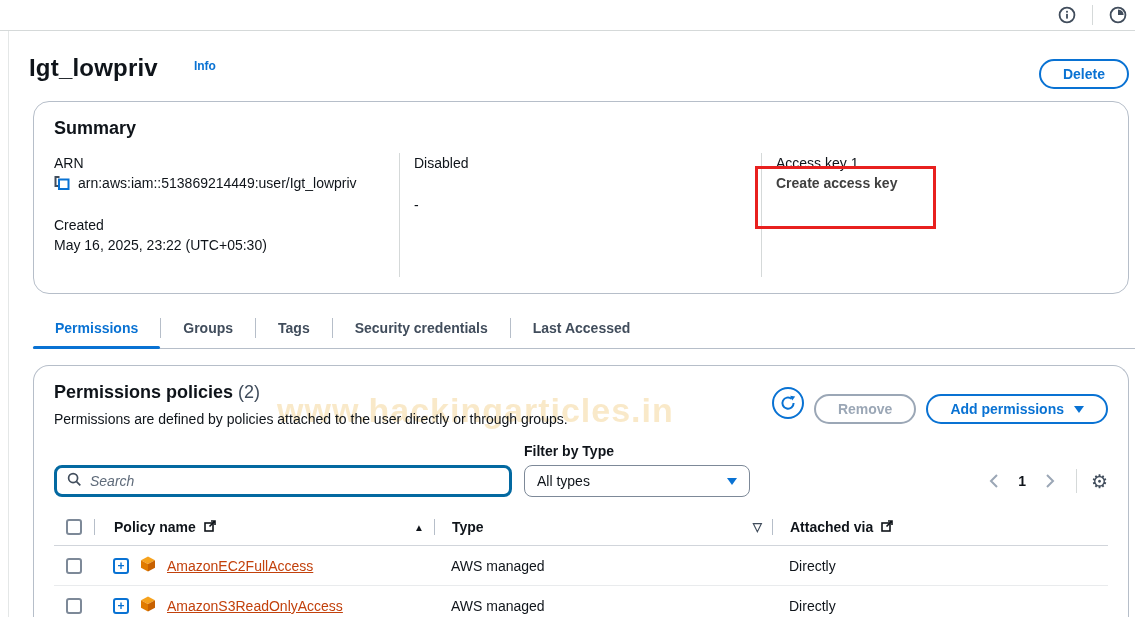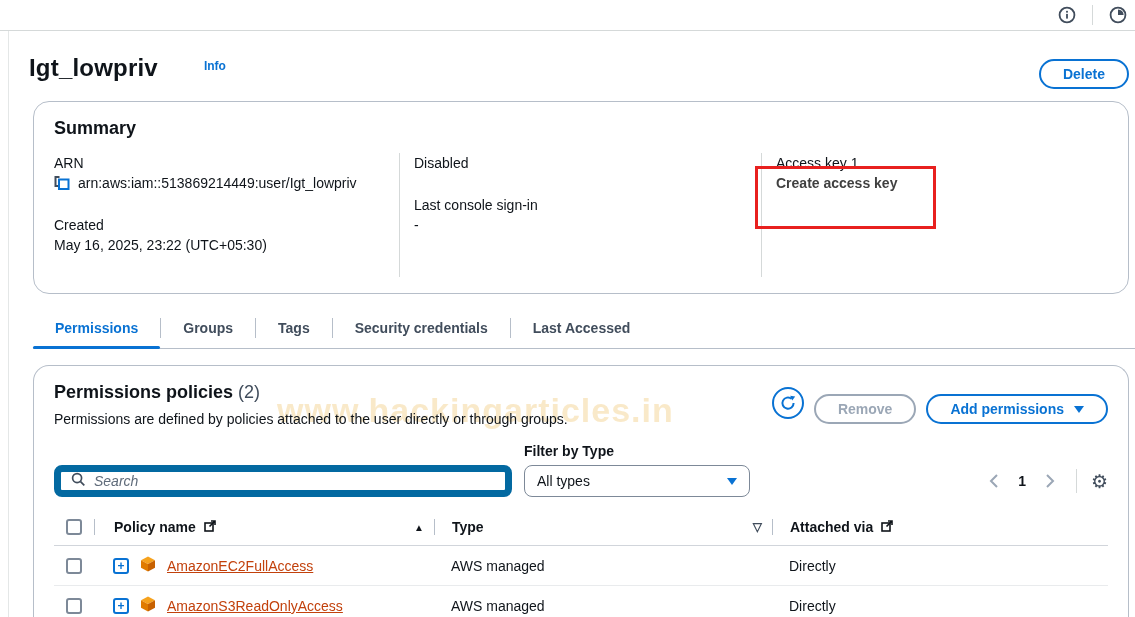--- a/index.html
+++ b/index.html
@@ -12,21 +12,21 @@
   .topbar .icon-btn { width:22px; height:22px; display:flex; align-items:center; justify-content:center; cursor:pointer; }
   .topbar-divider { width:1px; height:20px; background:#d5d9d9; }
 
   
   .content { margin-left:8px; border-left:1px solid #e4e7e7; height:586px; position:relative; }
 
   
   .page-header { display:flex; justify-content:space-between; align-items:center;
                  padding:16px 6px 12px 20px; }
   .page-title { font-size:24px; font-weight:700; letter-spacing:.2px; }
-  .info-link { color:#0972d3; font-size:12px; font-weight:700; margin-left:10px;
+  .info-link { color:#0972d3; font-size:12px; font-weight:700; 
                vertical-align:6px; cursor:pointer;padding-left:36px; }
   .btn { display:inline-flex; align-items:center; gap:10px; background:#fff; border-radius:20px;
          border:2px solid #0972d3; color:#0972d3; font-family:"Liberation Sans",sans-serif;
          font-size:14px; font-weight:700; padding:5px 22px; cursor:pointer; white-space:nowrap;margin-top:12px; }
   .btn.disabled { border-color:#9ba7b6; color:#9ba7b6; }
 
   
   .card { border:1px solid #b6bec9; border-radius:16px; background:#fff;
           margin:0 6px 0 24px; padding:16px 20px; }
   .card h2 { font-size:18px; font-weight:700; }
@@ -67,21 +67,21 @@
                      background:#fff; display:flex; align-items:center; justify-content:center; cursor:pointer; }
   .caret-down { width:0; height:0; border-left:5px solid transparent; border-right:5px solid transparent;
                 border-top:7px solid #0972d3; }
 
   .watermark { position:absolute; left:268px; top:360px; font-size:34px; font-weight:800;
                color:rgba(238,196,112,0.38); letter-spacing:1px; white-space:nowrap;
                pointer-events:none; z-index:0; }
 
   
   .filter-row { display:flex; align-items:flex-end; margin-top:16px; position:relative; z-index:1; }
-  .search-box { width:458px; height:32px; border:7px solid #0369a1; border-radius:8px;
+  .search-box { width:458px; height:32px; border:3px solid #0369a1; border-radius:8px;
                 display:flex; align-items:center; padding:0 10px; gap:8px; background:#fff; }
   .search-box input { border:none; outline:none; flex:1; font-size:14px;
                       font-family:"Liberation Sans",sans-serif; color:#0f141a; background:transparent; }
   .search-box input::placeholder { font-style:italic; color:#5f6b7a; }
   .filter-group { margin-left:12px; display:flex; flex-direction:column; gap:6px;justify-content:center; }
   .filter-label { font-size:14px; font-weight:700; }
   .select { width:226px; height:32px; border:1px solid #7d8998; border-radius:8px; background:#fff;
             display:flex; align-items:center; justify-content:space-between; padding:8px 12px;
             font-size:14px; cursor:pointer; }
   .pagination { margin-left:auto; display:flex; align-items:center; gap:6px; padding-bottom:4px; }
@@ -164,21 +164,20 @@
             </div>
         </div>
       </div>
       <div class="sum-col divided">
         <div class="field">
           <div class="value">
               <span>Disabled</span>
             </div>
         </div>
         <div class="field">
-          <div class="label">Last console sign-in</div>
           <div class="value">
               <span>-</span>
             </div>
         </div>
       </div>
       <div class="sum-col">
         <div class="field">
           <div class="label">Access key 1</div>
           <div class="value">
               <span class="link">Create access key</span>

